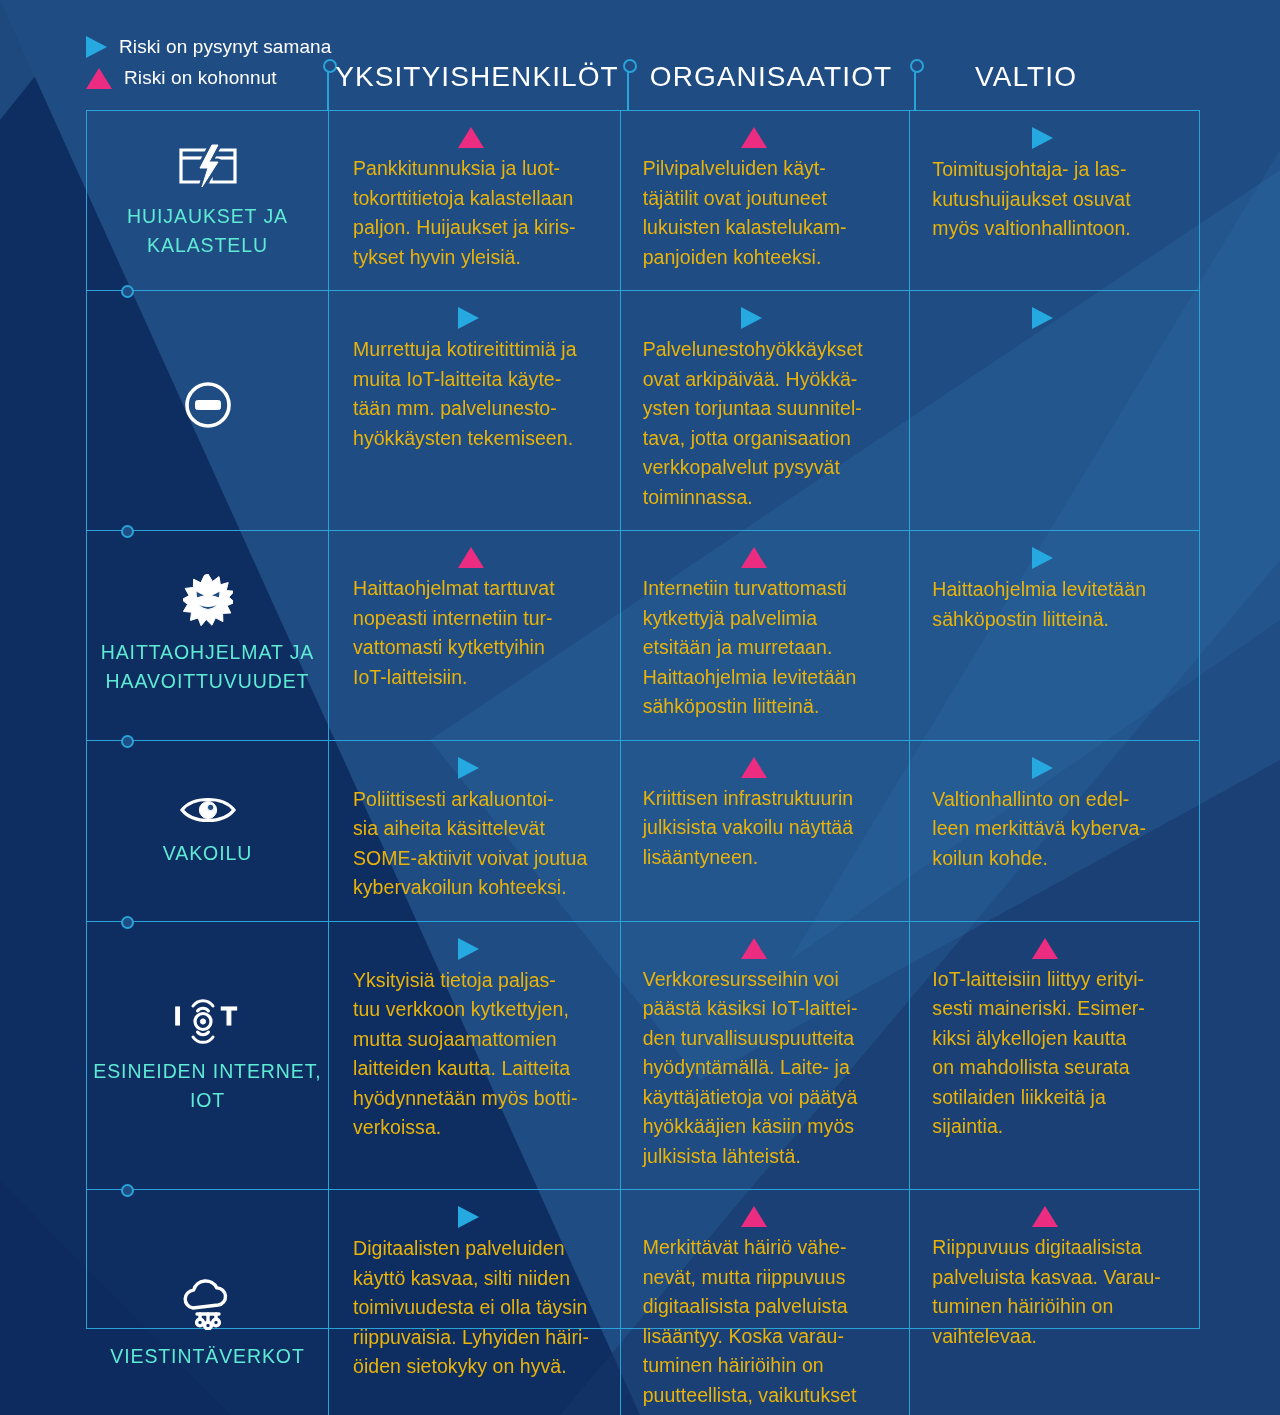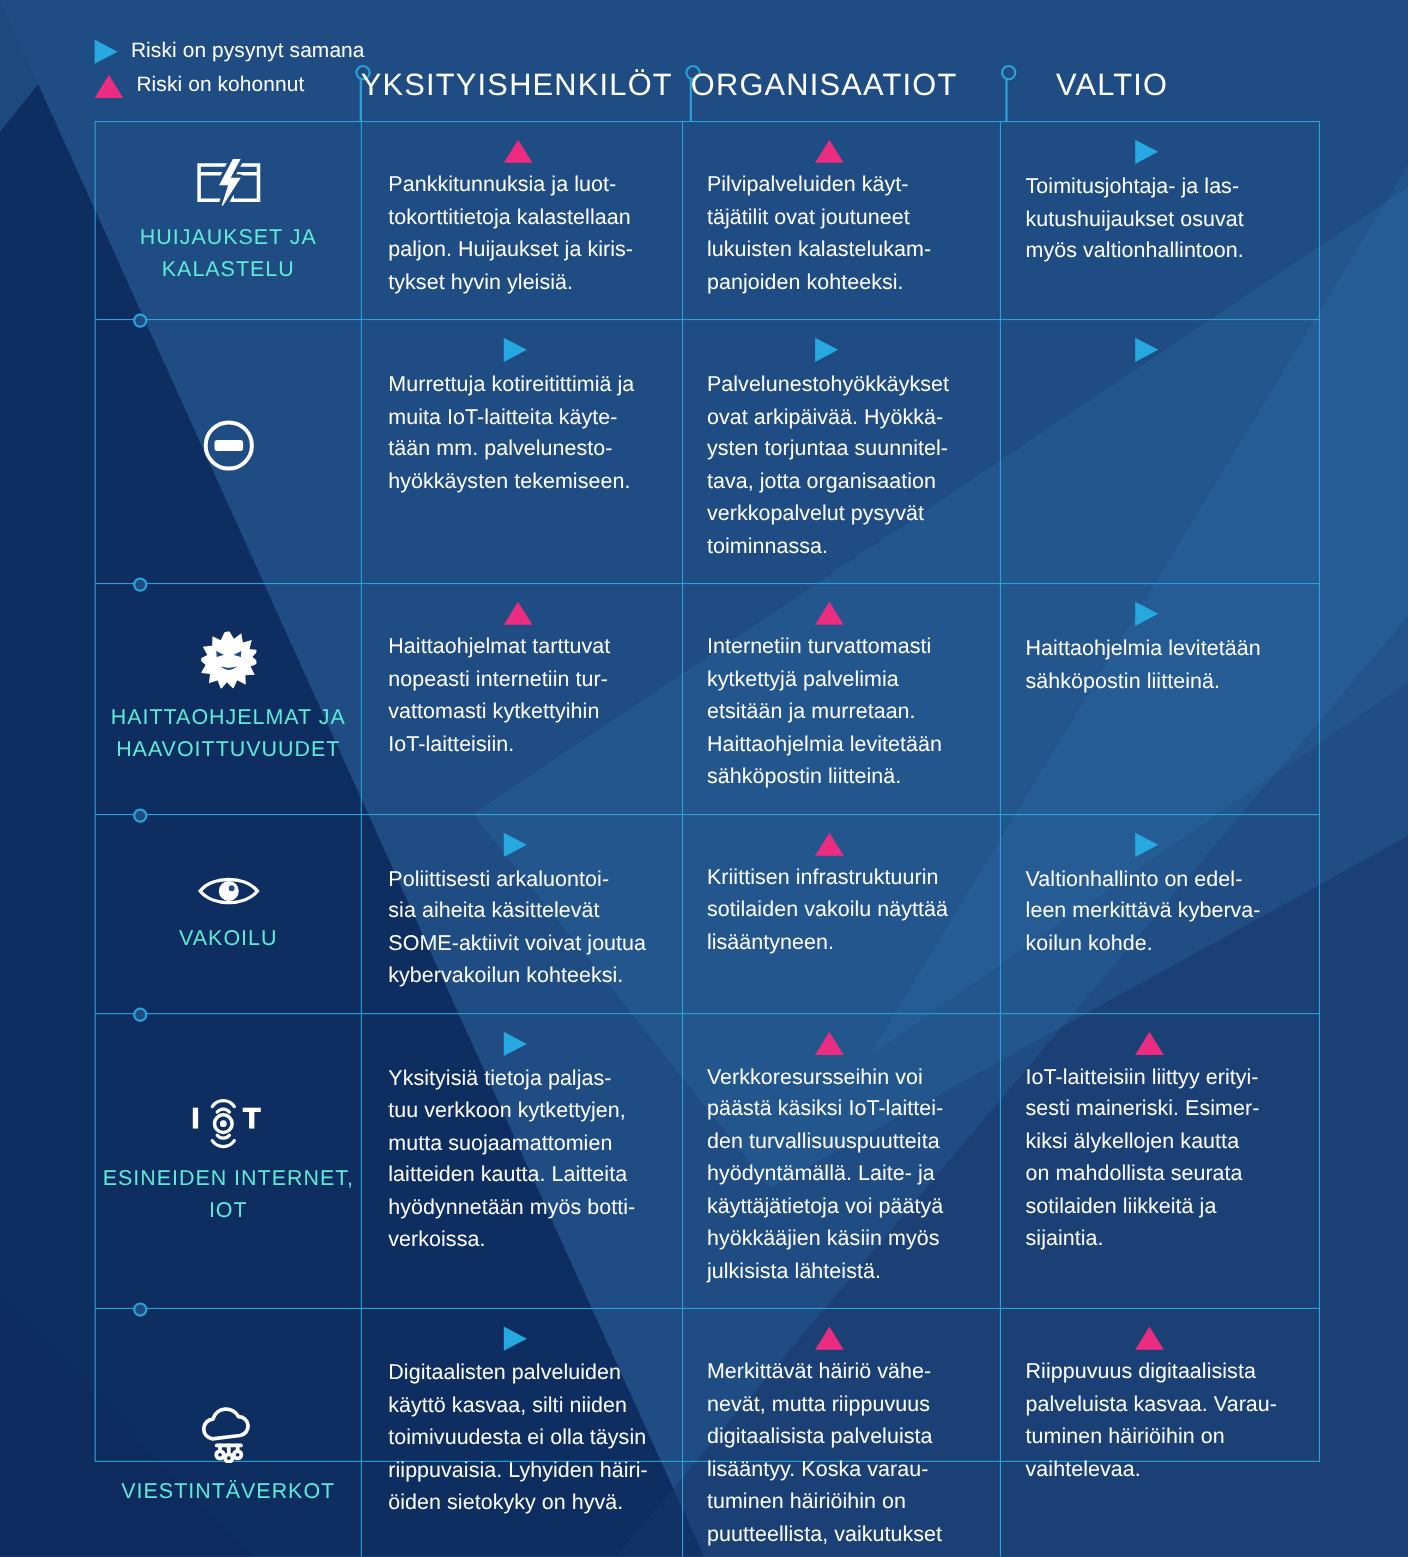--- a/index.html
+++ b/index.html
@@ -35,25 +35,25 @@
     width: 0; height: 0;
     border-top: 11px solid transparent;
     border-bottom: 11px solid transparent;
     border-left: 21px solid #25a9e0;
   }
 
   
   .col-head {
     position: absolute; top: 60px; z-index: 6;
     color: #ffffff; font-size: 28px; letter-spacing: 1.1px;
-    line-height: 34px; white-space: nowrap;
+    text-align: center; line-height: 34px; white-space: nowrap;
   }
   .col-head.c1 { left: 328px; width: 298px; }
   .col-head.c2 { left: 628px; width: 286px; }
-  .col-head.c3 { left: 960px; width: 284px; }
+  .col-head.c3 { left: 884px; width: 284px; }
 
   
   .vstub { position: absolute; width: 2px; background: #2aa3d8; z-index: 5; }
   .vstub::before {
     content: ""; position: absolute; left: -4px; top: -9px;
     width: 10px; height: 10px; border: 2px solid #2aa3d8;
     border-radius: 50%; background: #1f4c82;
   }
 
   
@@ -89,21 +89,21 @@
   .txt-cell {
     flex: 1 1 0; min-width: 0;
     padding: 14px 22px 18px 24px;
     display: flex; flex-direction: column; align-items: flex-start;
   }
   .txt-cell + .txt-cell { border-left: 1px solid #2aa3d8; padding-left: 22px; }
   .trend { margin: 2px 0 6px 105px; }
   .trend.pad2 { margin-left: 98px; }
   .trend.pad3 { margin-left: 100px; }
   .cell-text {
-    color: #ffffff; font-size: 19.5px; line-height: 29.5px;
+    color: #eab308; font-size: 19.5px; line-height: 29.5px;
     letter-spacing: 0.05px; white-space: pre-line;
   }
 
   svg.ic { display: block; fill: none; stroke: #ffffff; }
 </style>
 </head>
 <body>
 
 <div id="root">
 
@@ -262,21 +262,21 @@
       <div class="txt-cell">
               <span class="tri-right trend"></span>
               <div class="cell-text">Poliittisesti arkaluontoi-
 sia aiheita käsittelevät
 SOME-aktiivit voivat joutua
 kybervakoilun kohteeksi.</div>
             </div>
         <div class="txt-cell">
               <span class="tri-up trend pad2"></span>
               <div class="cell-text">Kriittisen infrastruktuurin
-sotilaiden vakoilu näyttää
+julkisista vakoilu näyttää
 lisääntyneen.</div>
             </div>
         <div class="txt-cell">
               <span class="tri-right trend pad3"></span>
               <div class="cell-text">Valtionhallinto on edel-
 leen merkittävä kyberva-
 koilun kohde.</div>
             </div>
     </div>
     <div class="row">

